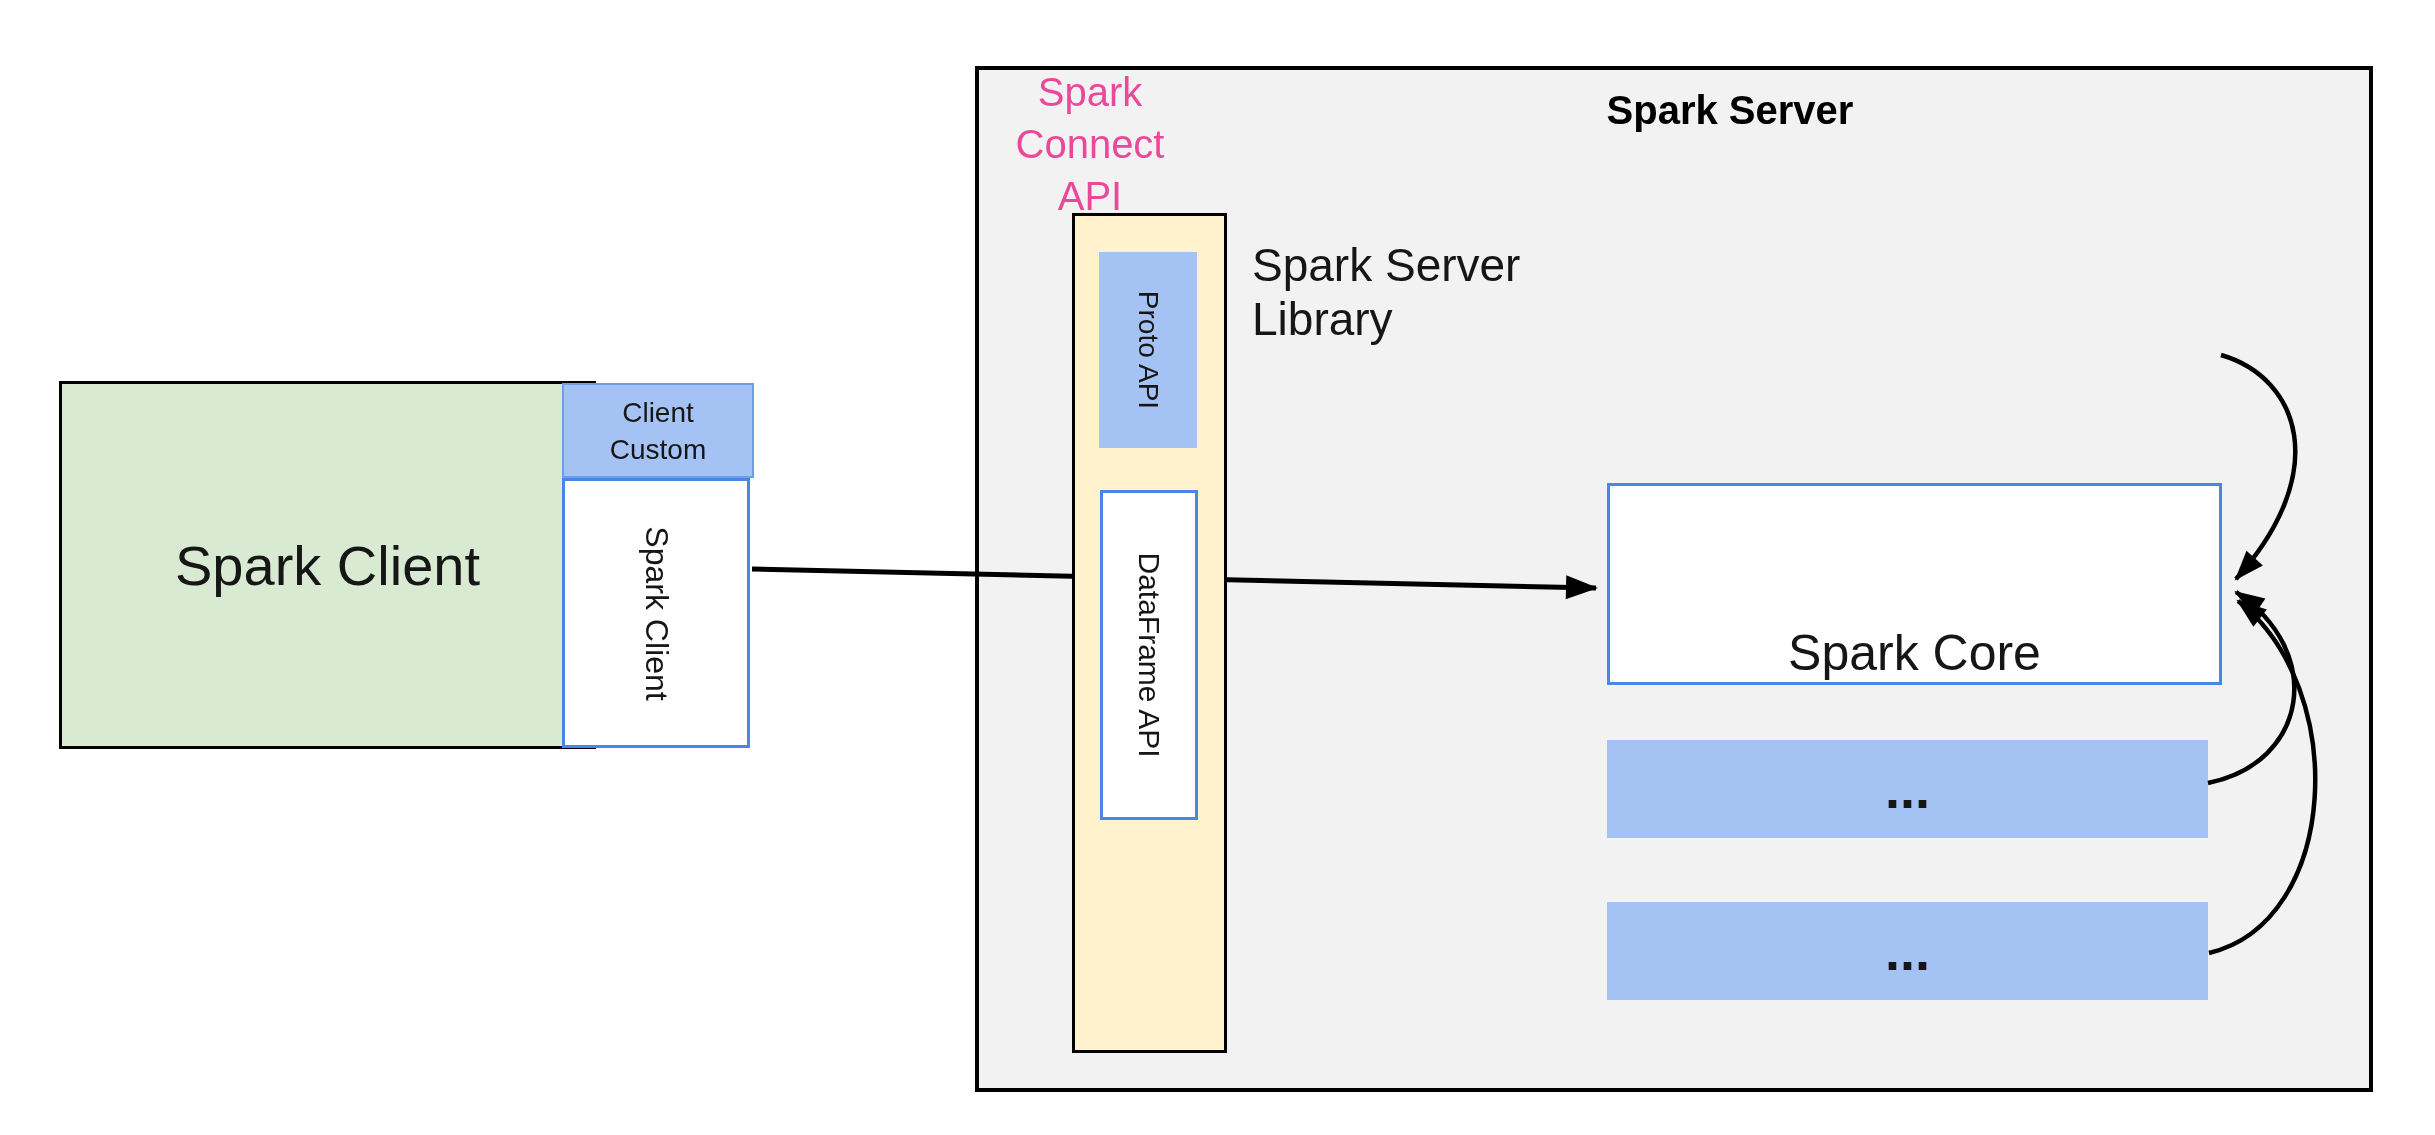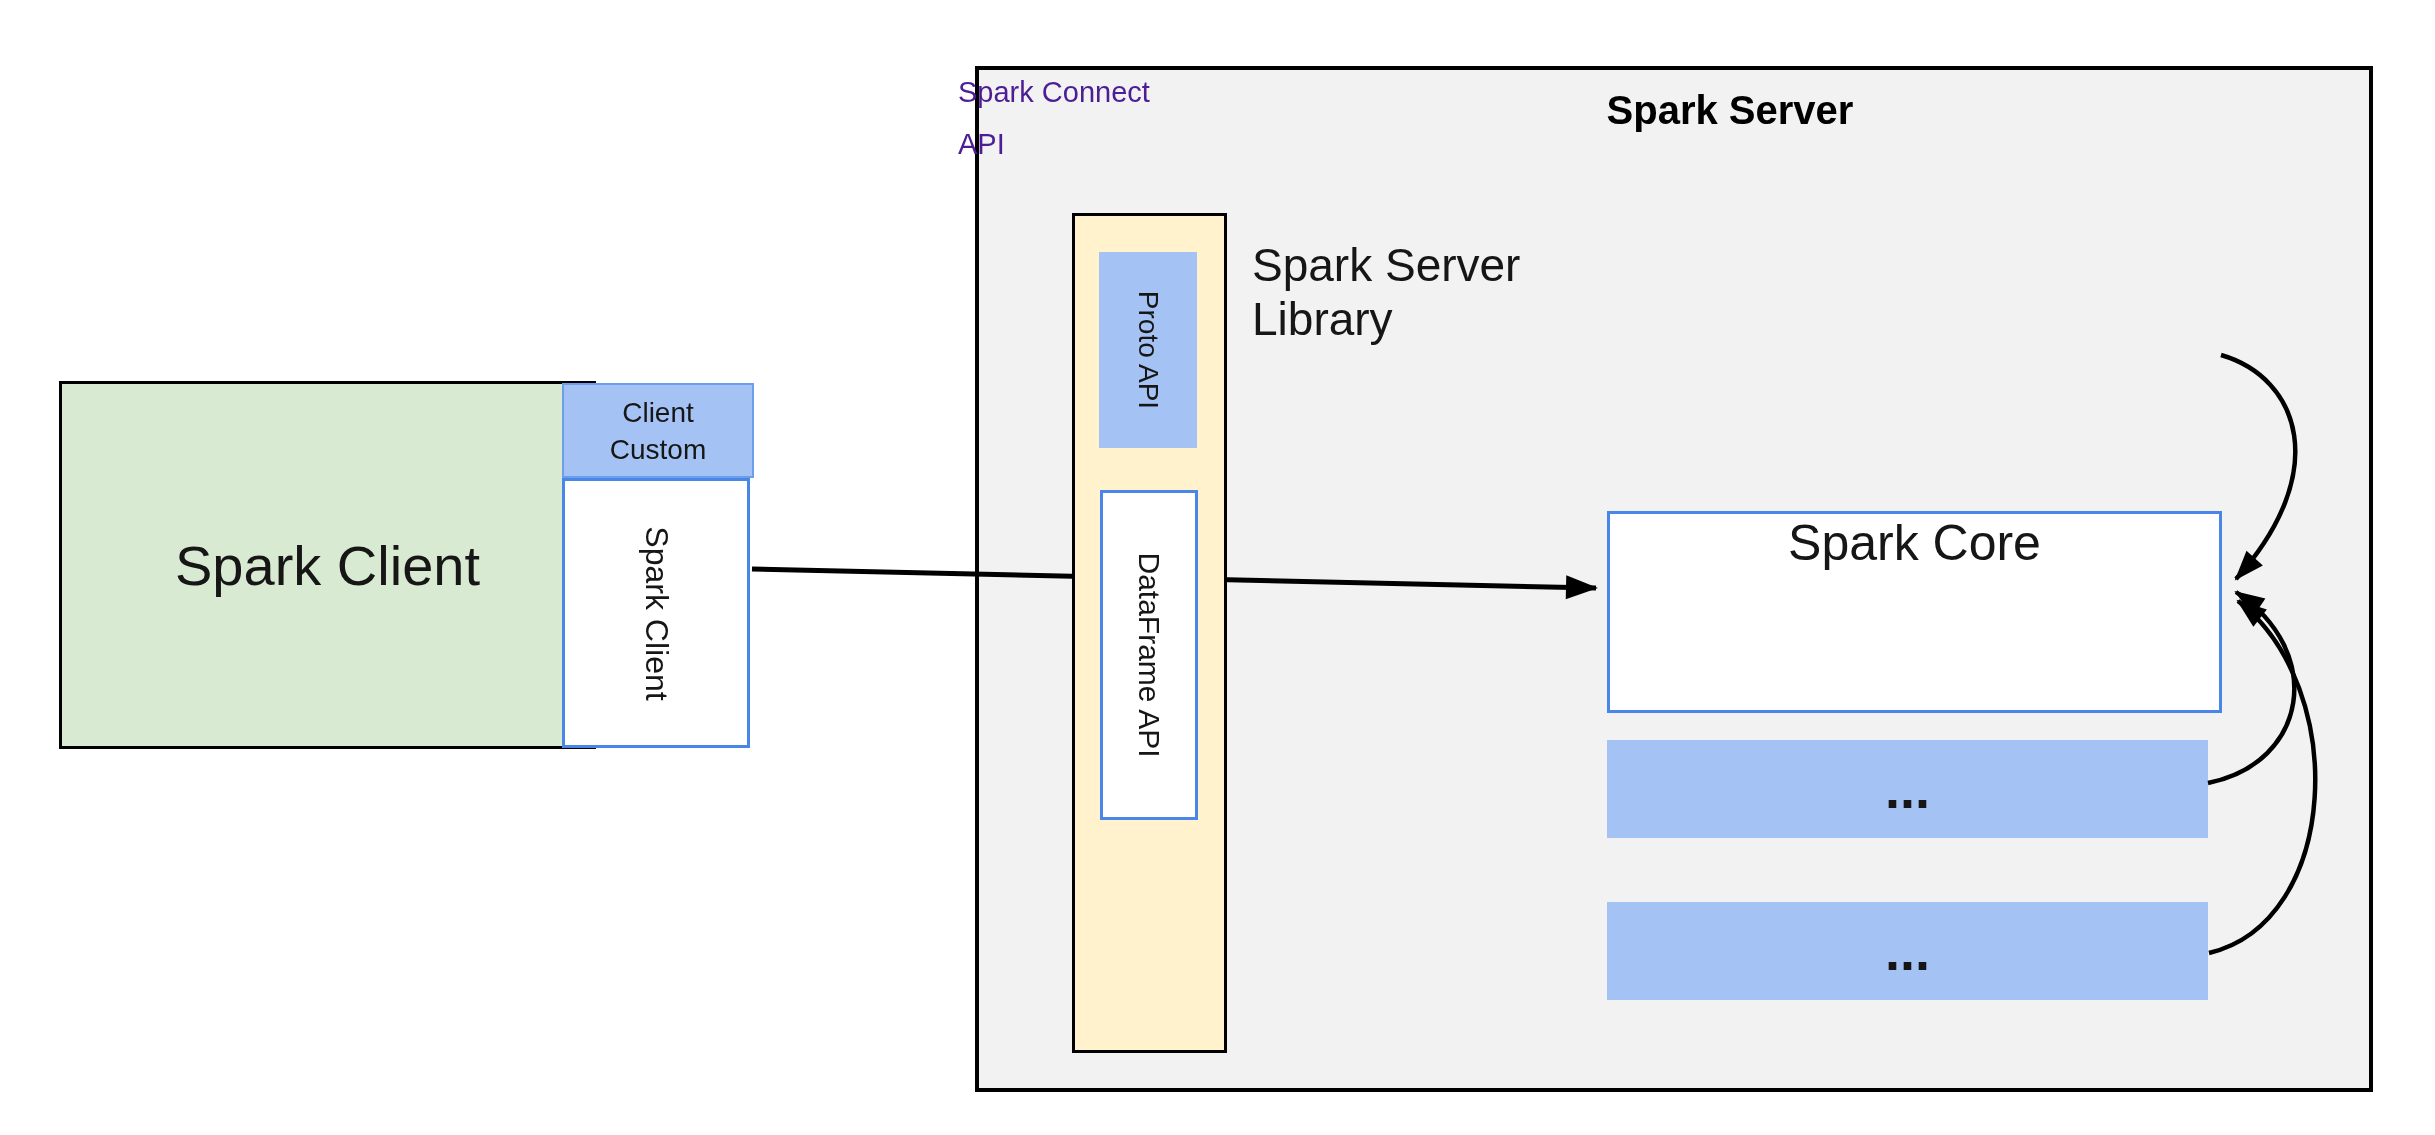--- a/index.html
+++ b/index.html
@@ -28,33 +28,33 @@
   .client-box{left:562px;top:478px;width:188px;height:270px;background:#ffffff;border:3px solid #4a86e8;
               display:flex;align-items:center;justify-content:center;}
   .yellow-box{left:1072px;top:213px;width:155px;height:840px;background:#fff2cc;border:3px solid #000;}
   .proto-box{left:1099px;top:252px;width:98px;height:196px;background:#a4c2f4;
              display:flex;align-items:center;justify-content:center;}
   .df-box{left:1100px;top:490px;width:98px;height:330px;background:#ffffff;border:3px solid #4a86e8;
           display:flex;align-items:center;justify-content:center;}
   .plugin-box{left:1608px;top:279px;width:613px;height:150px;background:#a4c2f4;
               display:flex;align-items:center;justify-content:center;}
   .core-box{left:1607px;top:483px;width:615px;height:202px;background:#ffffff;border:3px solid #4a86e8;
-            display:flex;align-items:flex-start;justify-content:center;margin-top:28px;}
+            display:flex;align-items:flex-end;justify-content:center;}
   .dots-box1{left:1607px;top:740px;width:601px;height:98px;background:#a4c2f4;
              display:flex;align-items:center;justify-content:center;}
   .dots-box2{left:1607px;top:902px;width:601px;height:98px;background:#a4c2f4;
              display:flex;align-items:center;justify-content:center;}
   
   .app-label{font-size:56px;line-height:67px;text-align:center;color:#161616;}
   .pkg-label{font-size:28px;line-height:37px;text-align:center;color:#161616;}
   .vtext{white-space:nowrap;transform:rotate(90deg);color:#161616;}
   .v-client{font-size:32px;}
   .v-proto{font-size:28px;}
   .v-df{font-size:30px;}
-  .connect-label{left:958px;top:66px;width:264px;font-size:29px;line-height:52px;text-align:left;color:#4c1d95;}
+  .connect-label{left:958px;top:66px;width:264px;font-size:40px;line-height:52px;text-align:center;color:#ec4899;}
   .server-title{left:1530px;top:88px;width:400px;font-size:40px;font-weight:bold;text-align:center;color:#000;}
   .library-label{left:1252px;top:238px;width:320px;font-size:46px;line-height:54px;text-align:left;color:#161616;}
   .plugin-label{font-size:44px;color:#161616;}
   .core-label{font-size:50px;color:#161616;}
   .dots-label{font-size:54px;font-weight:bold;line-height:54px;color:#161616;}
 </style>
 </head>
 <body>
 
 <div id="canvas">

